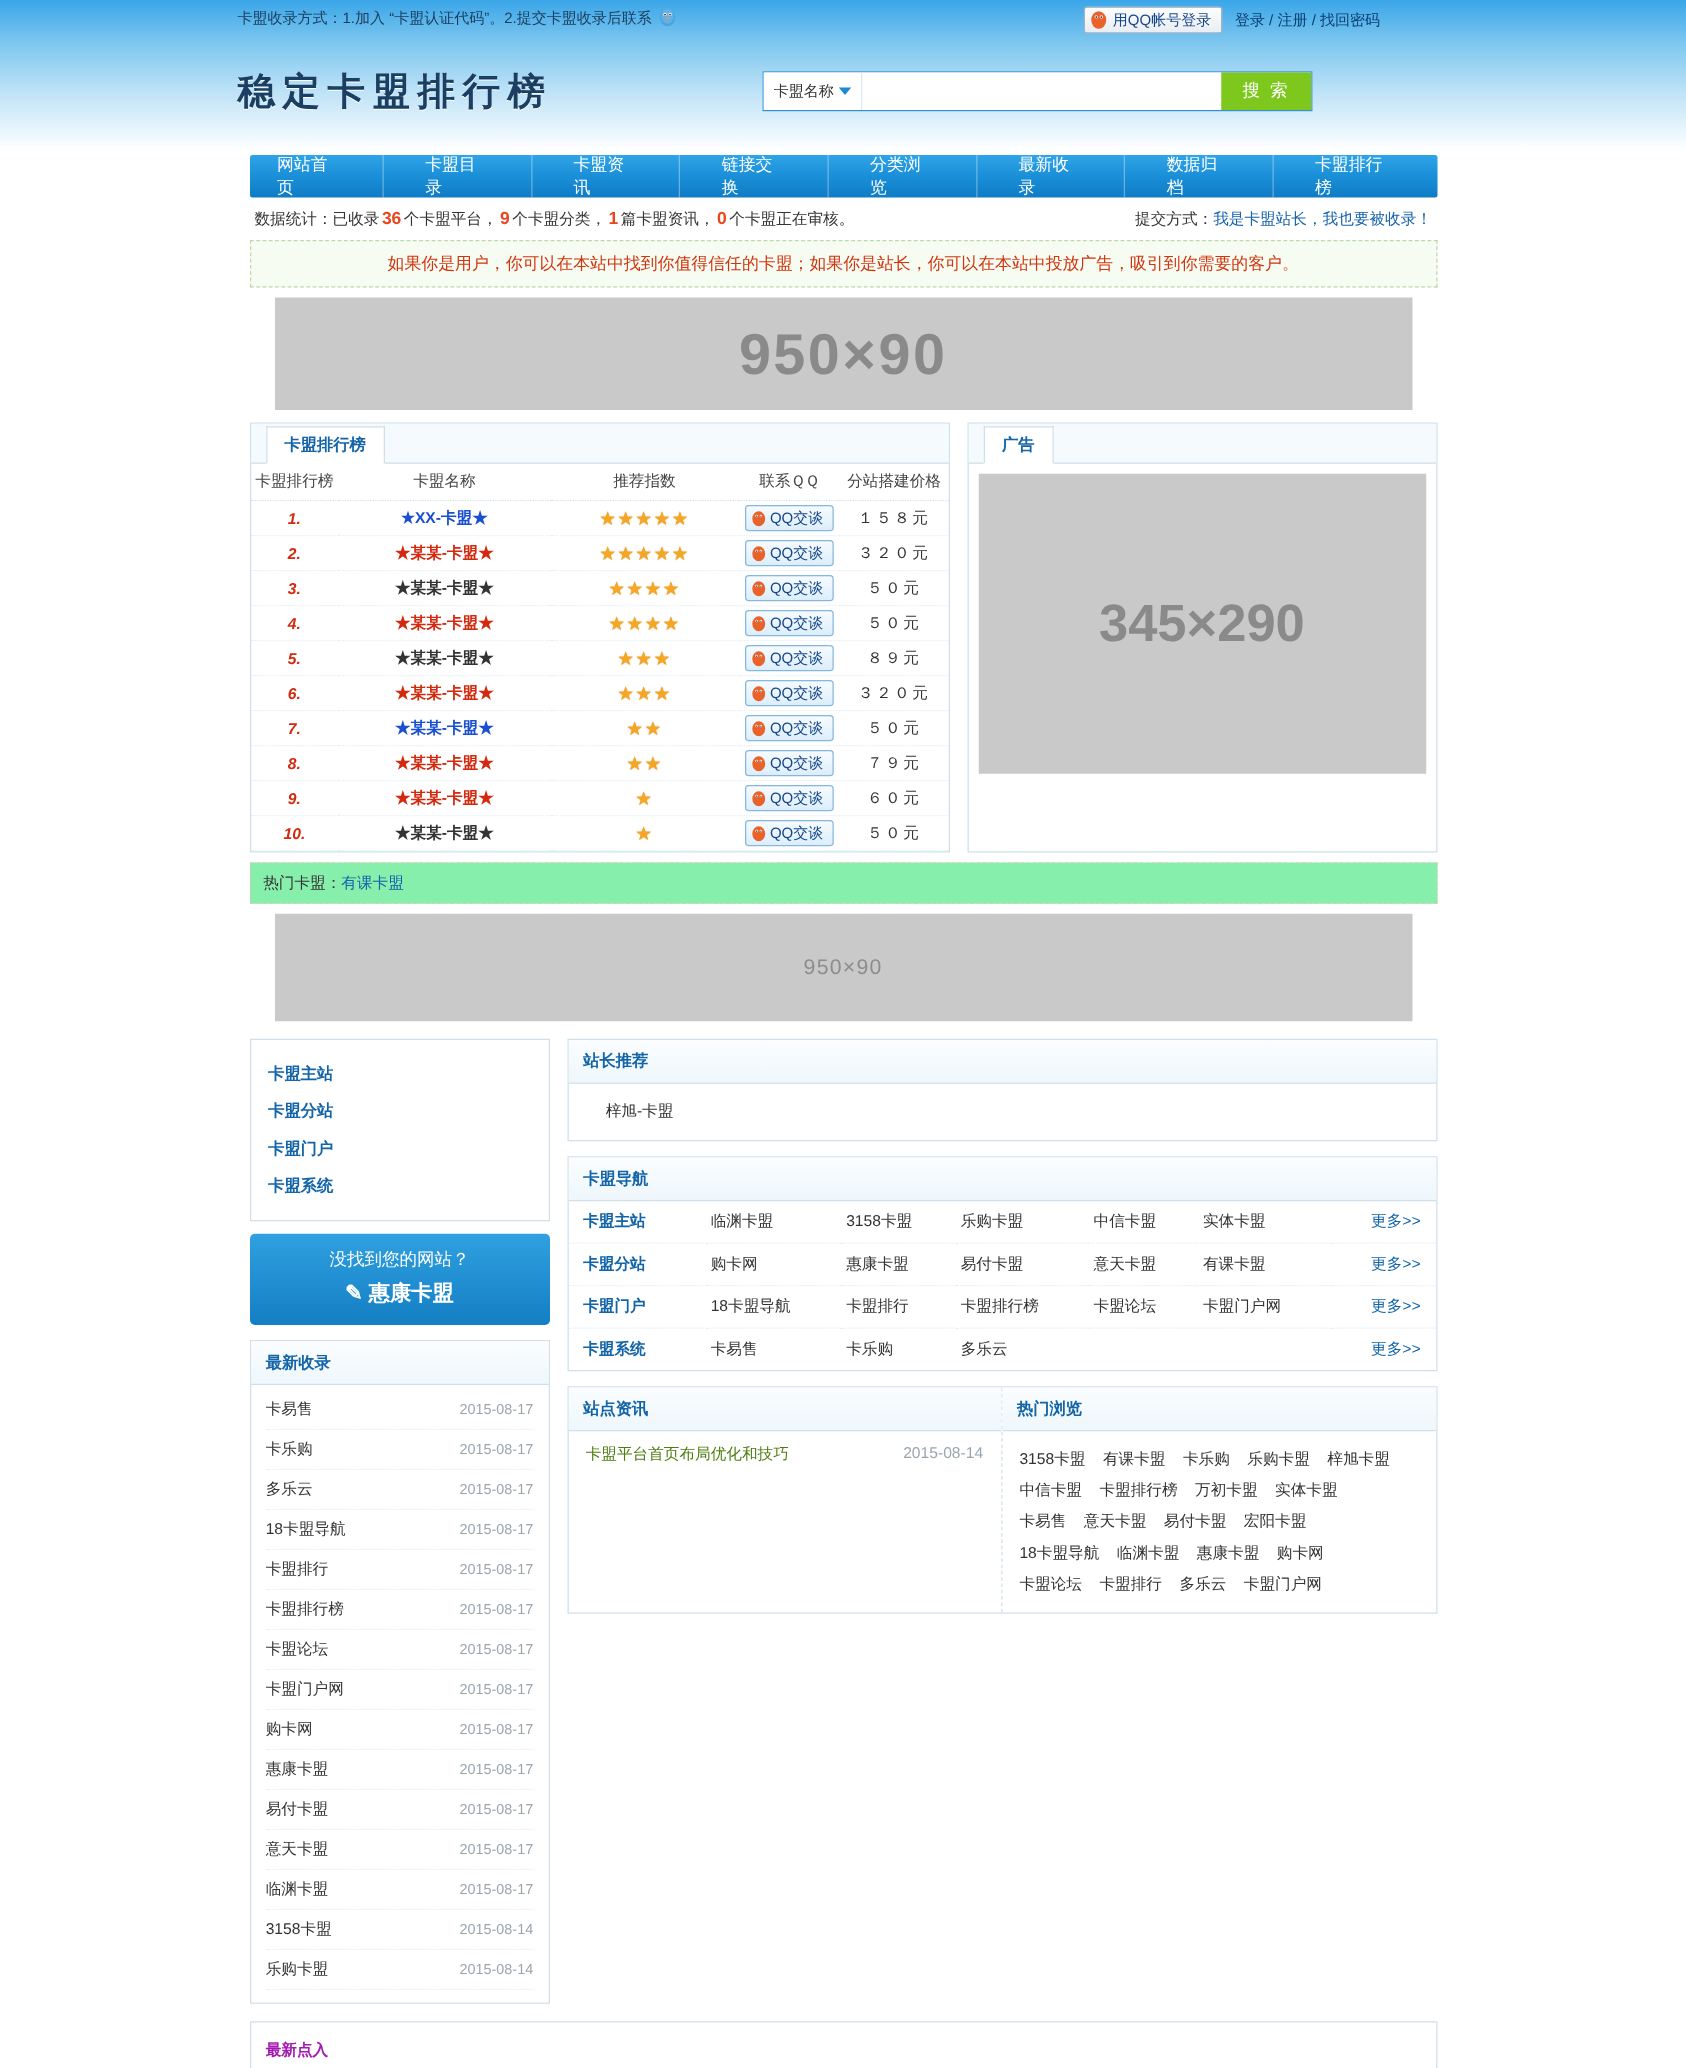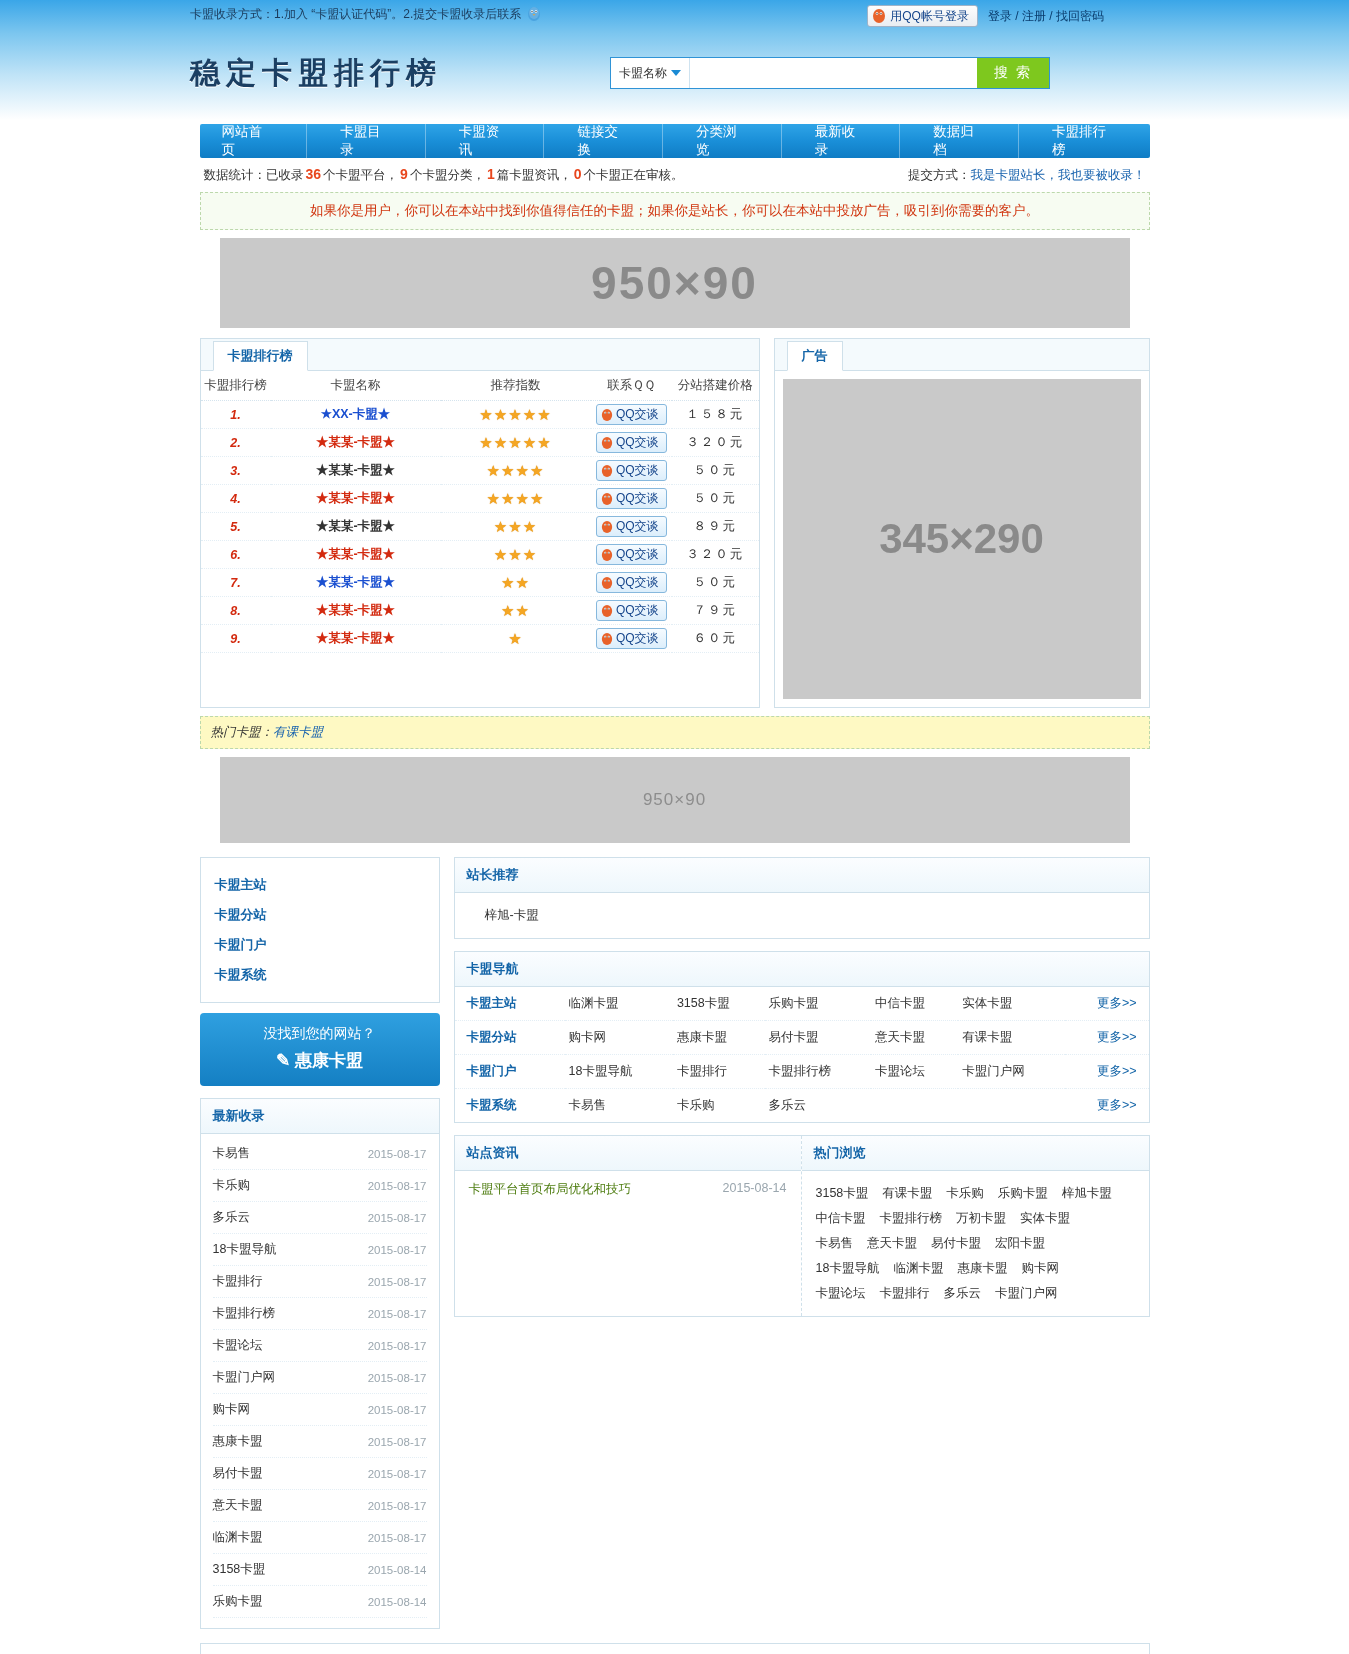--- a/index.html
+++ b/index.html
@@ -165,21 +165,21 @@
     background: #c9c9c9;
     margin: 8px auto 0 auto;
     display: flex; align-items: center; justify-content: center;
     color: #8d8d8d;
     font-size: 17px;
     letter-spacing: 1px;
   }
   .ad950.big { height: 90px; font-size: 46px; font-weight: bold; color: #8a8a8a; letter-spacing: 2px;}
   .ad345 {
     background: #c9c9c9;
-    height: 320px;
+    height: 240px;
     margin: 8px;
     display: flex; align-items: center; justify-content: center;
     color: #8a8a8a; font-size: 42px; font-weight: bold;
   }
 
   
   .cols { display: flex; gap: 14px; margin-top: 10px; }
   .panel {
     border: 1px solid #cfe0ea;
     background: #fff;
@@ -230,25 +230,24 @@
     background: linear-gradient(to bottom,#f6fbff,#dceefb);
     border-radius: 3px;
     font-size: 12px;
     color: #15458b;
     padding: 1px 7px 1px 4px;
     cursor: pointer;
   }
   .price { color: #333; letter-spacing: 2px; }
   .hotline {
     border: 1px dashed #bcd8ac;
-    background: #fef9c3;
+    background: #86efac;
     padding: 7px 10px;
     font-size: 12.5px;
     margin-top: 8px;
-    font-style: italic;
   }
   .hotline a { color: #1661ad; text-decoration: none; }
   .ad-panel { width: 376px; }
 
   
   .lower { display: flex; gap: 14px; margin-top: 14px; align-items: flex-start;}
   .leftcol { width: 240px; }
   .rightcol { width: 696px; }
   .blue-links { border: 1px solid #cfe0ea; padding: 12px 14px; background:#fff;}
   .blue-links a {
@@ -573,20 +572,36 @@
                     <svg width="12" height="14" viewBox="0 0 14 16">
                       <ellipse cx="7" cy="8" rx="6" ry="7" fill="#e8622a"></ellipse>
                       <circle cx="5" cy="5.5" r="1.2" fill="#fff"></circle>
                       <circle cx="9" cy="5.5" r="1.2" fill="#fff"></circle>
                       <circle cx="5" cy="5.6" r=".6" fill="#222"></circle>
                       <circle cx="9" cy="5.6" r=".6" fill="#222"></circle>
                     </svg>
                     <span>QQ交谈</span>
                   </span></td>
                 <td class="price">６０元</td>
+              </tr>
+              <tr>
+                <td class="rank-no">10.</td>
+                <td class="rank-name"><a href="#" style="color:#333333">★某某-卡盟★</a></td>
+                <td class="stars"><span class="star">★</span></td>
+                <td><span class="qqbtn">
+                    <svg width="12" height="14" viewBox="0 0 14 16">
+                      <ellipse cx="7" cy="8" rx="6" ry="7" fill="#e8622a"></ellipse>
+                      <circle cx="5" cy="5.5" r="1.2" fill="#fff"></circle>
+                      <circle cx="9" cy="5.5" r="1.2" fill="#fff"></circle>
+                      <circle cx="5" cy="5.6" r=".6" fill="#222"></circle>
+                      <circle cx="9" cy="5.6" r=".6" fill="#222"></circle>
+                    </svg>
+                    <span>QQ交谈</span>
+                  </span></td>
+                <td class="price">５０元</td>
               </tr>
             </tbody>
         </table>
       </div>
 
       <div class="panel ad-panel">
         <div class="panel-tabs">
           <div class="tab-active">广告</div>
         </div>
         <div class="ad345">345×290</div>

